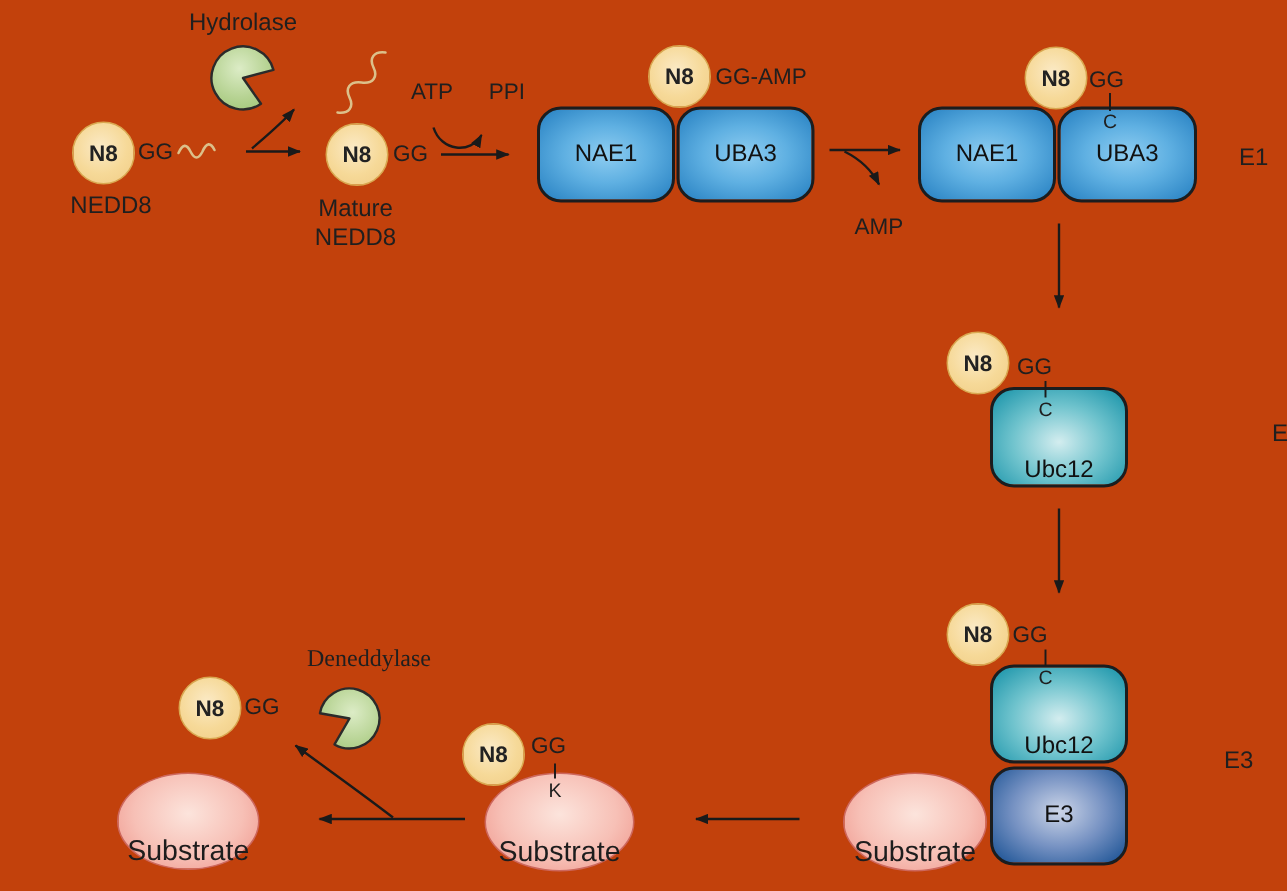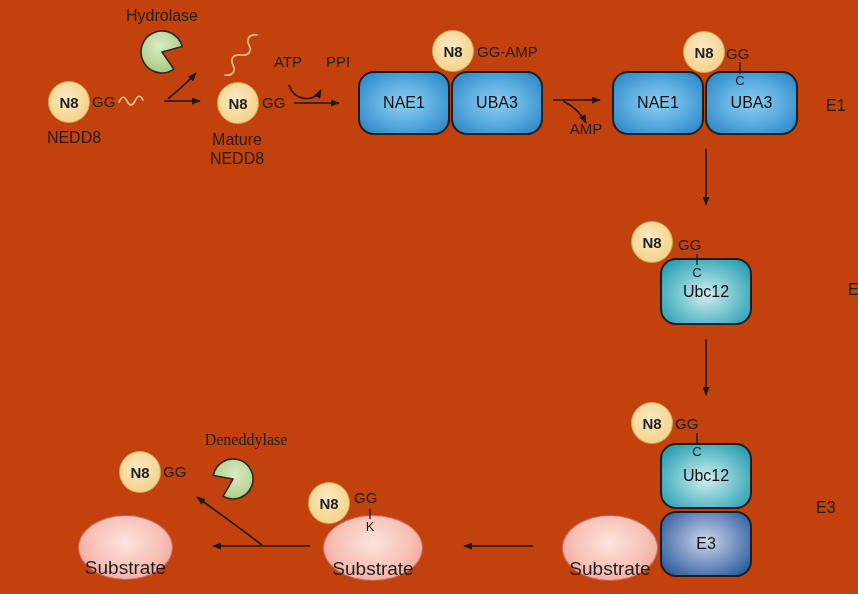--- a/index.html
+++ b/index.html
@@ -20,21 +20,21 @@
     border:1.5px solid #d9a750; box-sizing:border-box;
     display:flex; align-items:center; justify-content:center;
     font-size:15px; color:#222; z-index:1;font-weight:bold;
   }
   .pbox {
     border-radius:16px; border:2px solid #1b1d1f; box-sizing:border-box;
     display:flex; align-items:center; justify-content:center;
     font-size:16px; color:#111; z-index:3;
   }
   .box-blue { background: radial-gradient(ellipse at 50% 50%, #8ecdf1 0%, #5fb0e2 45%, #2b84c4 95%); }
-  .box-teal { background: radial-gradient(ellipse at 50% 55%, #d3edef 0%, #6fc3cd 50%, #1e96ab 95%); }
+  .box-teal { background: radial-gradient(ellipse at 50% 55%, #d3edef 0%, #6fc3cd 50%, #1e96ab 95%); align-items: flex-end; }
   .box-navy { background: radial-gradient(ellipse at 50% 45%, #ccd5e8 0%, #7591c2 50%, #1f5596 95%); }
   .sub {
     border-radius:50%; border:1.6px solid #cd675d; box-sizing:border-box;
     background: radial-gradient(ellipse at 50% 42%, #fce4dc 0%, #f7c0b6 55%, #ee9186 100%);
     display:flex; align-items:flex-end; justify-content:center;
     font-size:19px; color:#1d1d1d; z-index:2;
   }
   .micro { z-index:6; }
   svg.overlay { position:absolute; left:0; top:0; z-index:5; }
   svg.shape { position:absolute; z-index:2; }
@@ -112,21 +112,21 @@
     <span>N8</span>
   </div>
   <div class="abs sm micro" style="left:477px; top:43px;">GG-AMP</div>
   <div class="abs pbox box-blue" style="left:358px; top:71px; width:92px; height:64px;">
     <span>NAE1</span>
   </div>
   <div class="abs pbox box-blue" style="left:451px; top:71px; width:92px; height:64px;">
     <span>UBA3</span>
   </div>
 
-  <div class="abs sm center" style="left:560px; top:120px; width:52px;">AMP</div>
+  <div class="abs sm center" style="left:560px; top:143px; width:52px;">AMP</div>
 
   <div class="abs n8" style="left:683px; top:31px;">
     <span>N8</span>
   </div>
   <div class="abs sm micro" style="left:726px; top:45px;">GG</div>
   <div class="abs pbox box-blue" style="left:612px; top:71px; width:92px; height:64px;">
     <span>NAE1</span>
   </div>
   <div class="abs pbox box-blue" style="left:705px; top:71px; width:93px; height:64px;">
     <span>UBA3</span>

